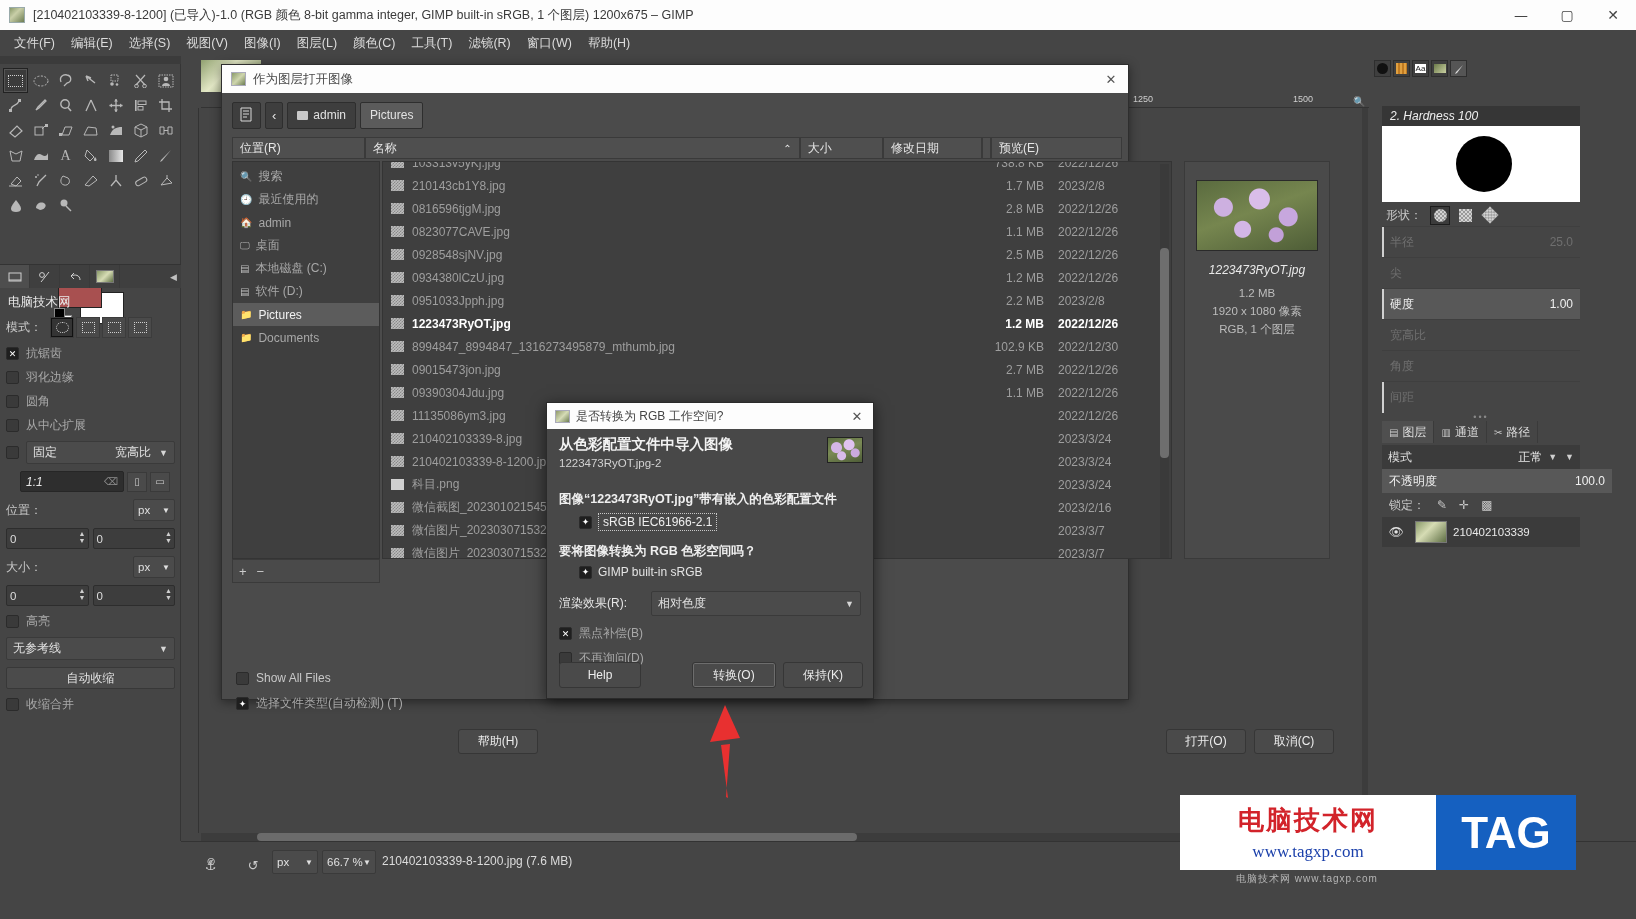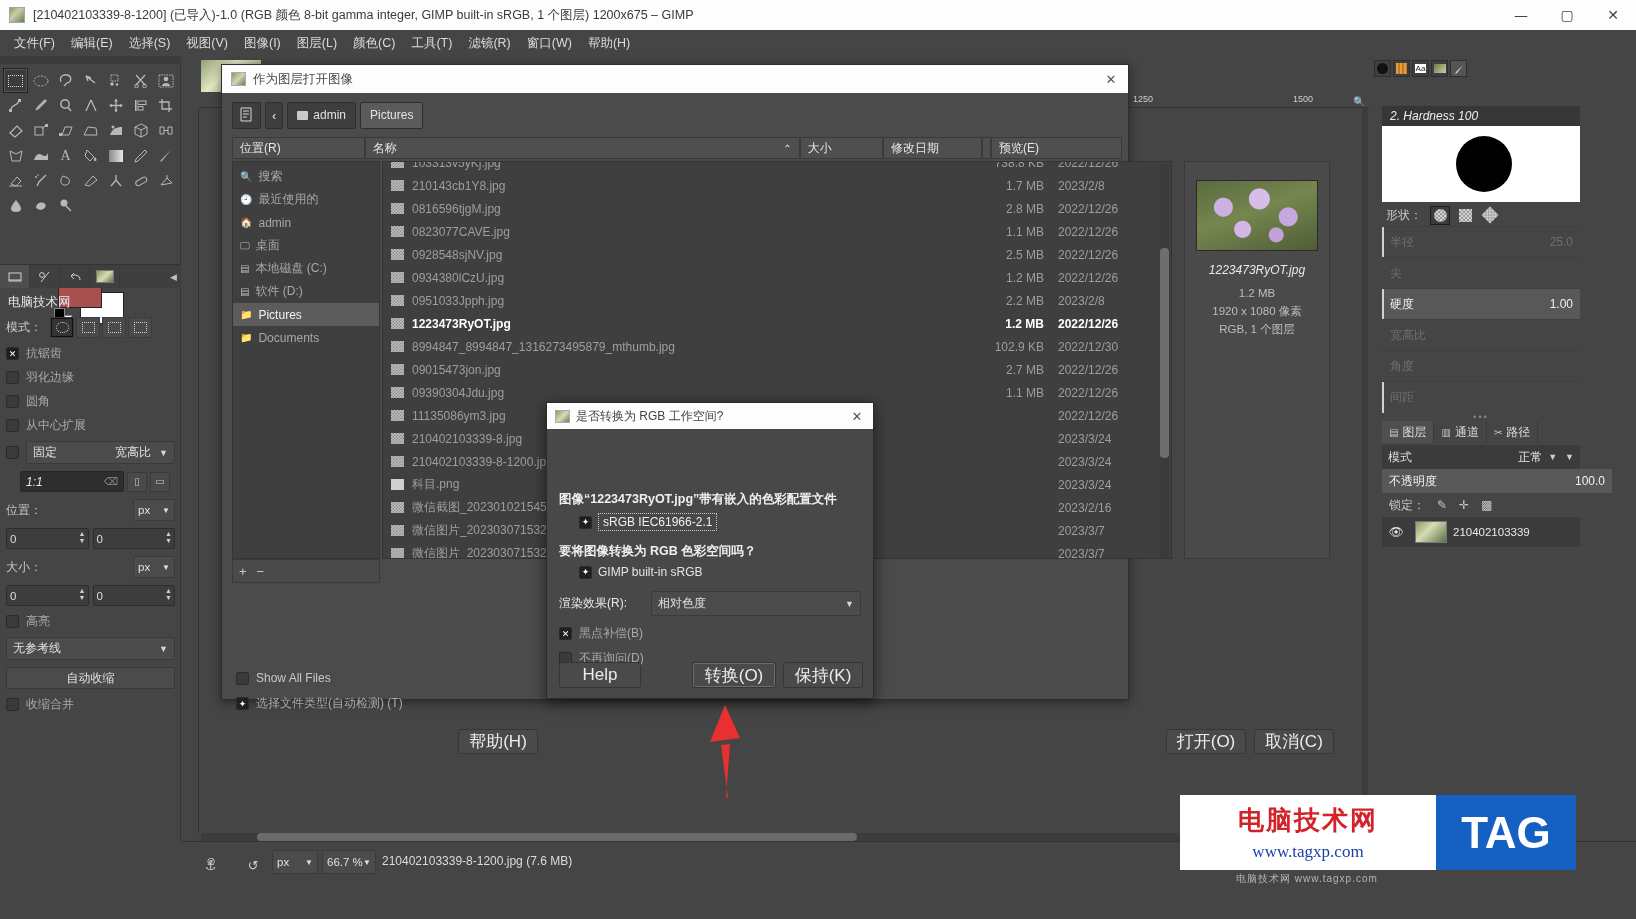--- a/index.html
+++ b/index.html
@@ -188,21 +188,21 @@
        linear-gradient(160deg,#5a6b3f,#76864f 45%,#4e5d37); }
   .pv-t { font-size:12px; color:#e9e9e9; margin-top:12px; font-style:italic; }
   .pv-s { font-size:11.5px; color:#bdbdbd; margin-top:8px; line-height:16px; }
 
   #fd-showall { position:absolute; left:14px; top:606px; }
   #fd-ftype { position:absolute; left:14px; top:630px; }
   #fd-help { position:absolute; left:236px; top:664px; width:80px; height:25px; }
   #fd-open { position:absolute; left:944px; top:664px; width:80px; height:25px; }
   #fd-cancel { position:absolute; left:1032px; top:664px; width:80px; height:25px; }
   .dbtn { background:#4a4a4a;border:1px solid #363636;border-radius:3px;
-     display:flex;align-items:center;justify-content:center;color:#ececec;font-size:17px; }
+     display:flex;align-items:center;justify-content:center;color:#ececec;font-size:12px; }
   .dbtn.hl { box-shadow:inset 0 0 0 1px #6d6d6d; }
 
   
   #rgbdlg {
     left:546px; top:402px; width:328px; height:297px;
     background:#484848; border:1px solid #2b2b2b; box-shadow:0 3px 14px rgba(0,0,0,.55);
   }
   #rgb-title { position:absolute;left:0;top:0;width:326px;height:26px;background:#fdfdfd;color:#444;
      display:flex;align-items:center; }
   #rgb-title .ic { width:15px;height:13px;margin:0 6px 0 8px;
@@ -965,20 +965,25 @@
   <div id="fd-open" class="dbtn">打开(O)</div>
   <div id="fd-cancel" class="dbtn">取消(C)</div>
 </div>
 
 <div id="rgbdlg" class="abs">
   <div id="rgb-title">
     <div class="ic"></div>
     <div class="tx">是否转换为 RGB 工作空间?</div>
     <div id="rgb-close">✕</div>
   </div>
+  <div id="rgb-head">
+    <div class="h1">从色彩配置文件中导入图像</div>
+    <div class="h2">1223473RyOT.jpg-2</div>
+    <div class="thumb"></div>
+  </div>
   <div id="rgb-body">
     <div class="rb-t">图像“1223473RyOT.jpg”带有嵌入的色彩配置文件</div>
     <div class="rb-opt">
       <span class="rb">✦</span>
       <span class="selpill">sRGB IEC61966-2.1</span>
     </div>
     <div class="rb-t">要将图像转换为 RGB 色彩空间吗？</div>
     <div class="rb-opt">
       <span class="rb">✦</span>
       <span class="rb-sub">GIMP built-in sRGB</span>

